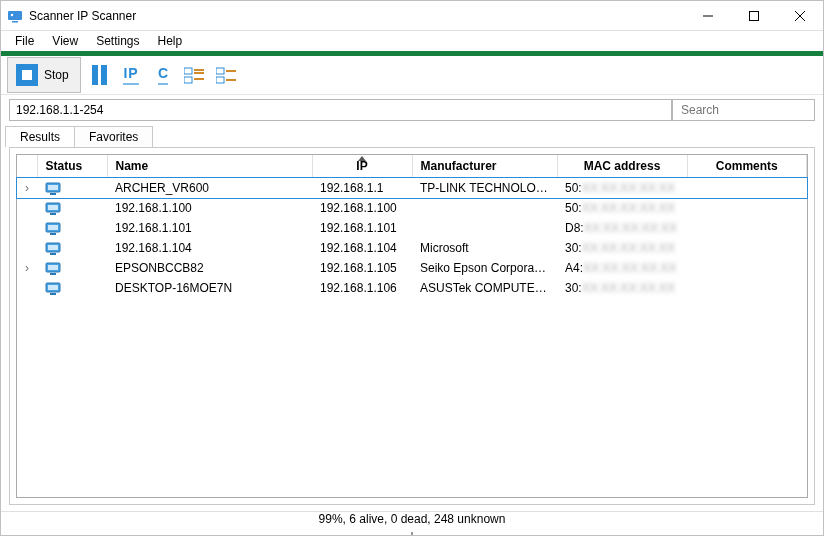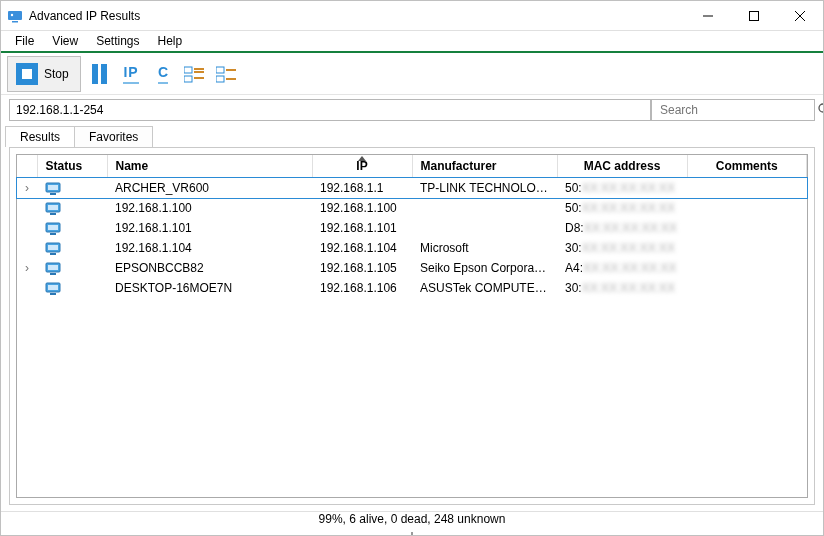--- a/index.html
+++ b/index.html
@@ -5,32 +5,32 @@
   * { box-sizing: border-box; font-family: "Segoe UI", Tahoma, sans-serif; font-size: 12px; }
   html, body { margin: 0; padding: 0; }
   body { width: 824px; height: 536px; background: #fff; border: 1px solid #c0c0c0; display: flex; flex-direction: column; }
   .titlebar { height: 30px; display: flex; align-items: center; padding: 0 0 0 6px; border-bottom: 1px solid #e0e0e0; }
   .titlebar .icon { width: 16px; height: 16px; margin-right: 6px; display:flex;align-items:center;justify-content:center;}
   .titlebar .title { flex: 0 0 auto; }
   .titlebar .spacer { flex: 1; }
   .winbtn { width: 46px; height: 30px; display:flex; align-items:center; justify-content:center; }
   .menubar { height: 20px; display:flex; align-items:center; gap: 2px; padding: 0 6px; }
   .menuitem { padding: 2px 8px; }
-  .toolbar { height: 44px; display:flex; align-items:center; padding: 4px 6px; gap: 4px; border-top:2px solid #15803d; border-bottom:1px solid #e5e5e5;}
+  .toolbar { height: 44px; display:flex; align-items:center; padding: 4px 6px; gap: 4px; border-top:5px solid #15803d; border-bottom:1px solid #e5e5e5;}
   .btn-stop { width:74px; height:36px; background:#f0f0f0; border:1px solid #bfbfbf; display:flex; align-items:center; gap:6px; padding:0 8px; cursor:pointer;}
   .btn-stop .sq { width:22px; height:22px; background:#2a8bd6; display:flex;align-items:center;justify-content:center;}
   .btn-stop .sq .inner { width:10px; height:10px; background:#fff;}
   .tbicon { width:28px; height:28px; display:flex; align-items:center; justify-content:center; color:#2a8bd6; cursor:pointer; position:relative;}
   .pause-bars { display:flex; gap:3px; }
   .pause-bars span { width:6px; height:20px; background:#2a8bd6; }
   .lbl-ic { font-size:14px; font-weight:bold; letter-spacing:1px; border-bottom:2px solid #7fbde8; padding-bottom:2px;}
   .lbl-c { font-size:14px; font-weight:bold; border-bottom:2px solid #7fbde8; padding-bottom:2px;}
   .filterrow { height:30px; display:flex; align-items:center; padding: 4px 8px; }
   .ipinput { flex:1; height:22px; border:1px solid #b7b7b7; padding:0 6px; }
-  .searchbox { width:164px; height:22px; border:1px solid #b7b7b7; display:flex; align-items:center; padding:0 6px; }
+  .searchbox { width:143px; height:22px; border:1px solid #b7b7b7; display:flex; align-items:center; padding:0 6px; }
   .searchbox input { border:none; outline:none; flex:1; background:transparent; color:#777;}
   .tabs { height:22px; display:flex; align-items:flex-end; padding: 0 4px; }
   .tab { padding: 3px 14px; border:1px solid #c9c9c9; border-bottom:none; background:#fdfdfd; margin-right:-1px; color:#000000;}
   .tab.active { background:#fff; font-weight:normal; color:#000;}
   .content { flex:1; margin: 0 8px 6px 8px; border:1px solid #c9c9c9; display:flex; flex-direction:column; overflow:hidden;}
   .listwrap { flex:1; padding:6px; overflow:auto;}
   .listinner { border:1px solid #aaa; height:100%; display:flex; flex-direction:column;}
   table { width:100%; border-collapse:collapse; table-layout:fixed;}
   thead th { text-align:left; font-weight:bold; padding:4px 8px; border-right:1px solid #e0e0e0; border-bottom:1px solid #d5d5d5; background:#fff; position:relative;}
   thead th.sorted::before { content:""; position:absolute; top:1px; left:50%; transform:translateX(-50%); border-left:4px solid transparent; border-right:4px solid transparent; border-bottom:5px solid #555;}
@@ -52,21 +52,21 @@
 <body>
 
 <div class="titlebar">
   <span class="icon">
     <svg width="16" height="16">
         <rect x="1" y="3" width="14" height="9" rx="1" fill="#3b8fdc"></rect>
         <rect x="5" y="13" width="6" height="1.5" fill="#3b8fdc"></rect>
         <circle cx="5" cy="7" r="1.2" fill="#fff"></circle>
       </svg>
   </span>
-  <span class="title">Advanced IP Results</span>
+  <span class="title">Scanner IP Scanner</span>
   <span class="spacer"></span>
   <div class="winbtn">
       <svg width="10" height="10">
         <line x1="0" y1="5" x2="10" y2="5" stroke="#000"></line>
       </svg>
     </div>
   <div class="winbtn">
       <svg width="10" height="10">
         <rect x="0.5" y="0.5" width="9" height="9" fill="none" stroke="#000"></rect>
       </svg>

